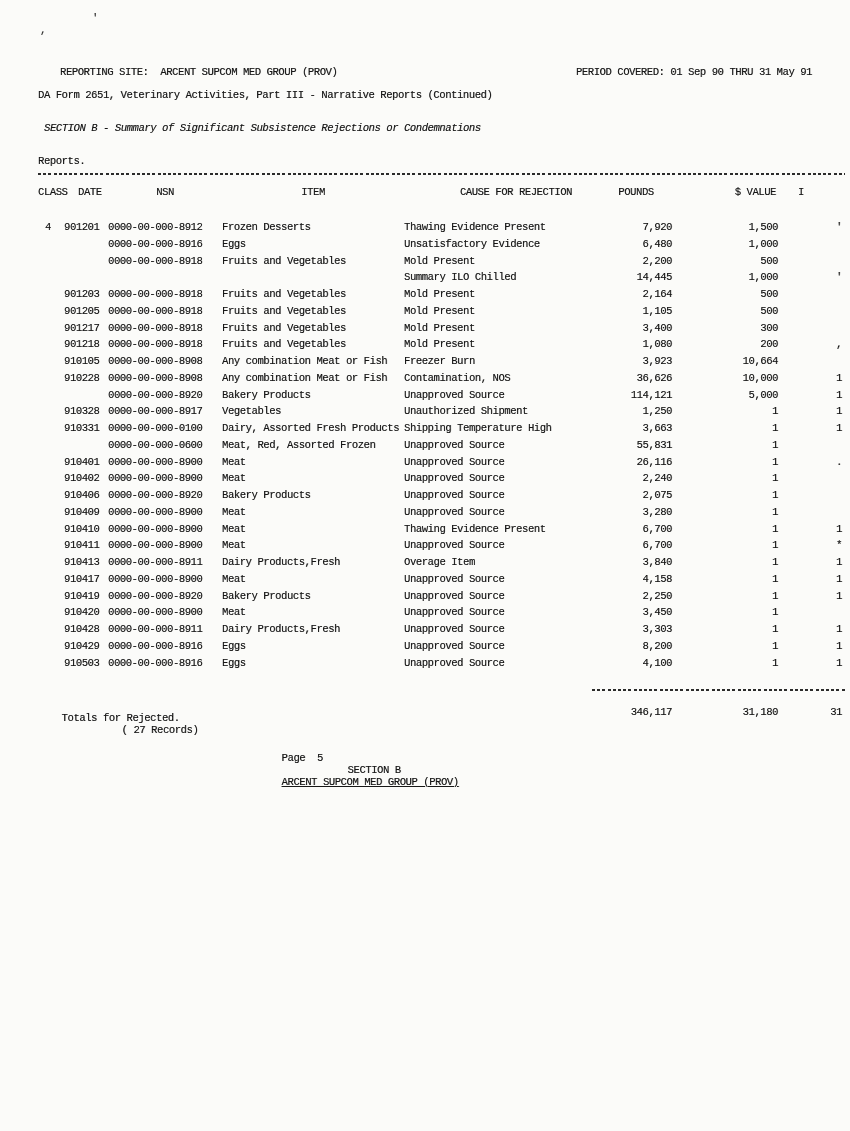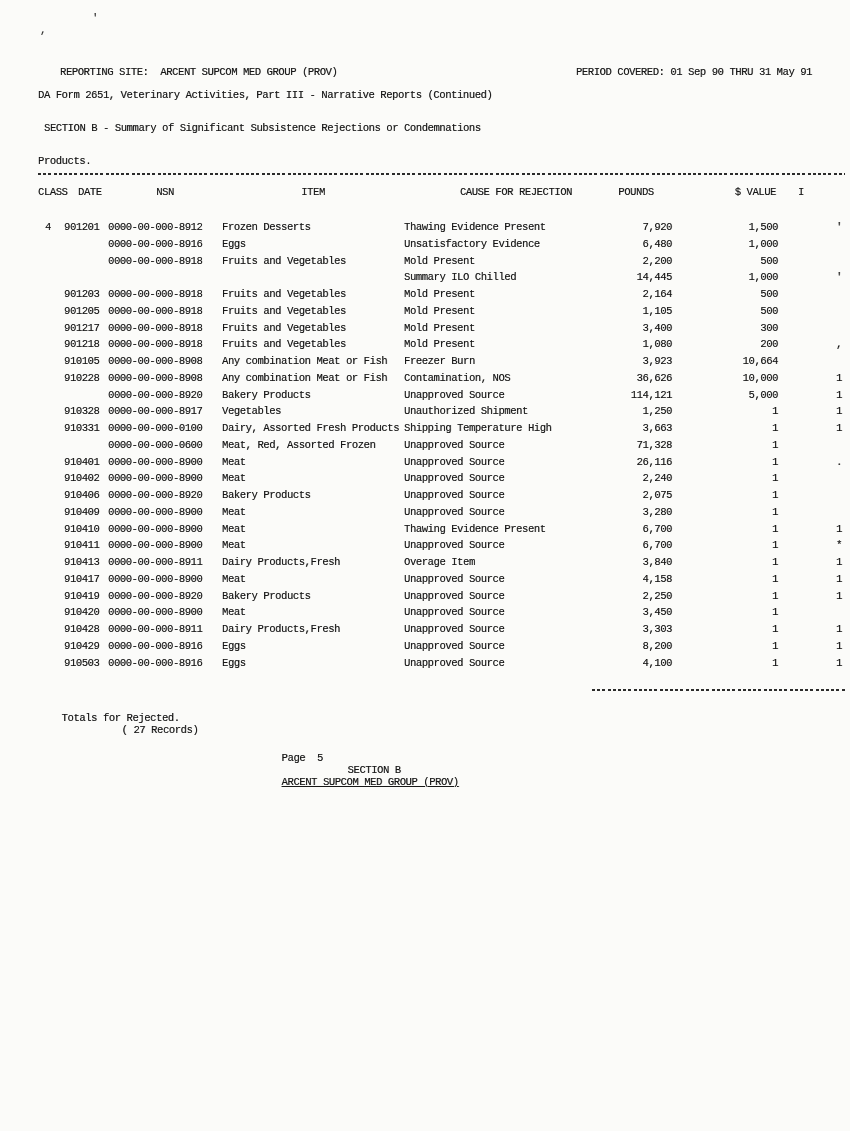--- a/index.html
+++ b/index.html
@@ -11,21 +11,21 @@
     overflow:hidden;
   }
   .doc{position:absolute;inset:0;}
   .line{position:absolute;white-space:pre;}
   .stray{position:absolute;color:#333;}
   .s1{top:24px;left:40px;}
   .s2{top:12px;left:92px;}
   .l-top{top:66px;left:38px;right:38px;display:flex;justify-content:space-between;white-space:pre;}
   .l-top .site{padding-left:22px;}
   .l-form{top:89px;left:38px;}
-  .l-section{top:122px;left:44px;}
+  .l-section{top:122px;left:44px;font-style:italic;}
   .l-rejected{top:155px;left:38px;}
   .rule{position:absolute;height:1.6px;background:repeating-linear-gradient(90deg,#2b2b2b 0 3px,transparent 3px 5.2px);}
   .rule-top{top:173px;left:38px;width:807px;}
   .grid{display:grid;grid-template-columns:26px 44px 114px 182px 168px 100px 106px 67px;width:807px;}
   .grid > span{white-space:pre;overflow:visible;}
   .head{position:absolute;top:186px;left:38px;}
   .h-date{padding-left:14px;}
   .h-nsn,.h-item{text-align:center;}
   .h-cause{text-align:right;padding-left:28px;}
   .h-lbs{text-align:center;padding-left:28px;}
@@ -52,21 +52,21 @@
   <span class="stray s1">,</span>
   <span class="stray s2">'</span>
 
   <div class="line l-top">
     <span class="site">REPORTING SITE:  ARCENT SUPCOM MED GROUP (PROV)</span>
     <span>PERIOD COVERED: 01 Sep 90 THRU 31 May 91</span>
   </div>
 
   <div class="line l-form">DA Form 2651, Veterinary Activities, Part III - Narrative Reports (Continued)</div>
   <div class="line l-section">SECTION B - Summary of Significant Subsistence Rejections or Condemnations</div>
-  <div class="line l-rejected">Products.</div>
+  <div class="line l-rejected">Reports.</div>
 
   <div class="rule rule-top"></div>
 
   <div class="grid head">
     <span class="h-cls">CLASS</span>
     <span class="h-date">DATE</span>
     <span class="h-nsn">NSN</span>
     <span class="h-item">ITEM</span>
     <span class="h-cause">CAUSE FOR REJECTION</span>
     <span class="h-lbs">POUNDS</span>
@@ -204,21 +204,21 @@
     <span class="c-lbs">3,663</span>
     <span class="c-val">1</span>
     <span class="c-i">1</span>
   </div>
       <div class="grid row">
     <span class="c-cls"></span>
     <span class="c-date"></span>
     <span class="c-nsn">0000-00-000-0600</span>
     <span class="c-item">Meat, Red, Assorted Frozen</span>
     <span class="c-cause">Unapproved Source</span>
-    <span class="c-lbs">71,328</span>
+    <span class="c-lbs">55,831</span>
     <span class="c-val">1</span>
     <span class="c-i"></span>
   </div>
       <div class="grid row">
     <span class="c-cls"></span>
     <span class="c-date">910401</span>
     <span class="c-nsn">0000-00-000-8900</span>
     <span class="c-item">Meat</span>
     <span class="c-cause">Unapproved Source</span>
     <span class="c-lbs">26,116</span>
@@ -347,20 +347,30 @@
   </div>
     </div>
 
   <div class="rule totals-rule"></div>
 
   <div class="line totals-line">
     <span class="t-label">Totals for Rejected.</span>
     <span class="t-records">( 27 Records)</span>
   </div>
 
+  <div class="grid totals-nums">
+    <span class="c-cls"></span>
+    <span class="c-date"></span>
+    <span class="c-nsn"></span>
+    <span class="c-item"></span>
+    <span class="c-cause"></span>
+    <span class="c-lbs">346,117</span>
+    <span class="c-val">31,180</span>
+    <span class="c-i">31</span>
+  </div>
 
   <div class="page-footer">
     <span class="f-page">Page  5</span>
     <span class="f-section">SECTION B</span>
     <span class="f-site">ARCENT SUPCOM MED GROUP (PROV)</span>
   </div>
 
 </div>
 
 </body></html>

